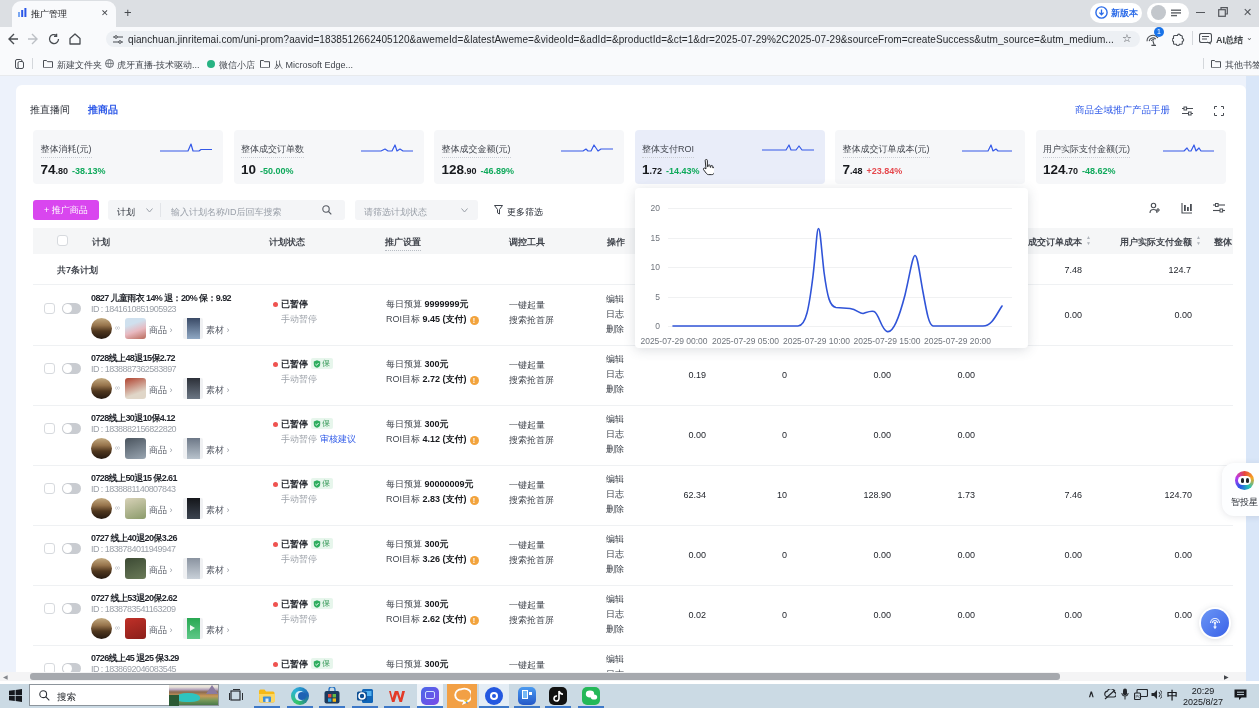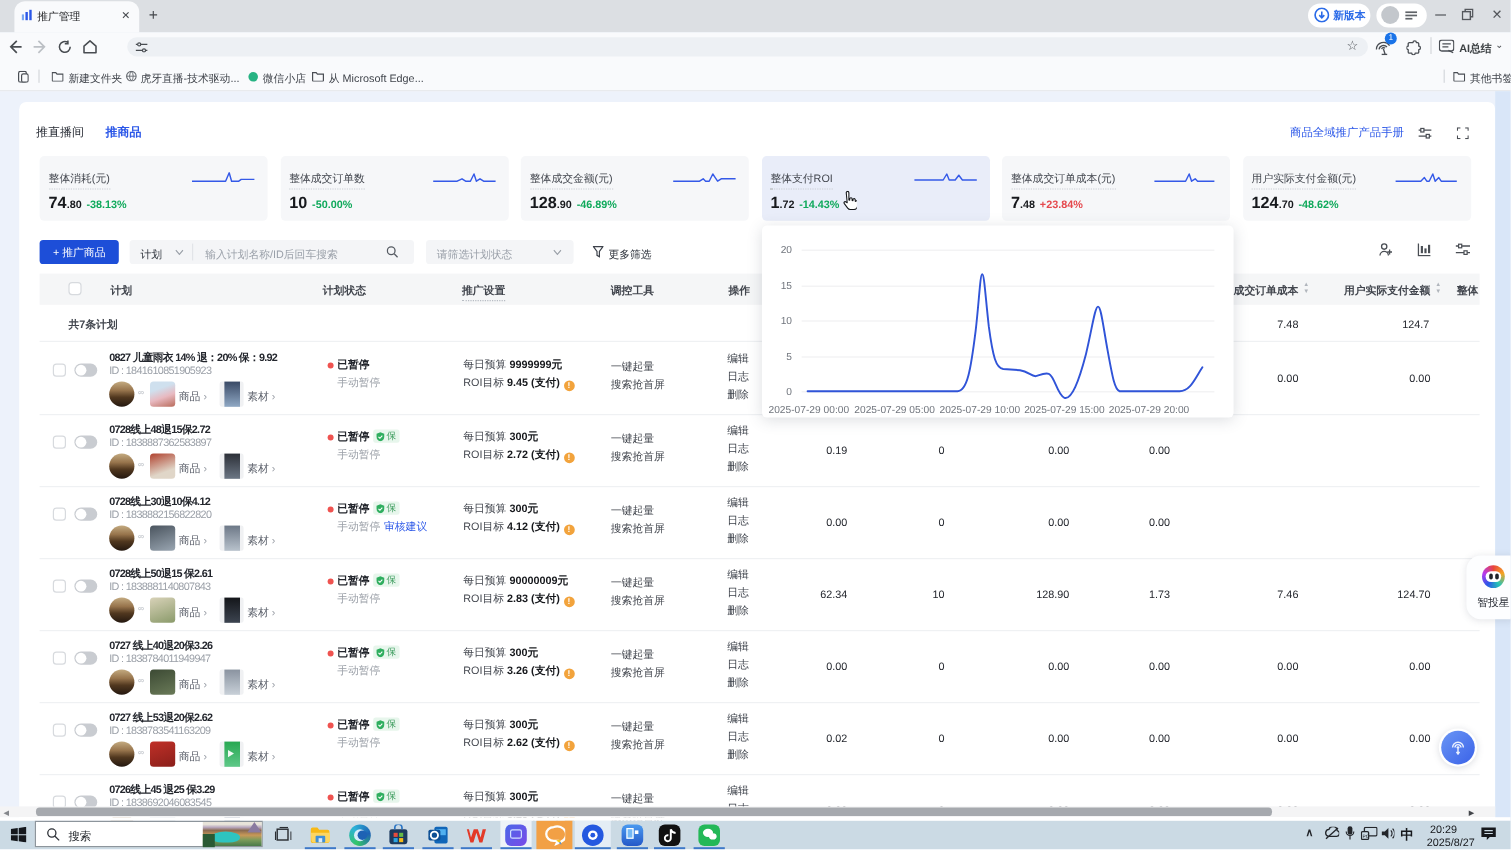--- a/index.html
+++ b/index.html
@@ -105,20 +105,21 @@
     </svg>
 <div class="abs" id="addr"></div>
 <svg class="abs" style="left:113px;top:35px" width="10" height="9" viewBox="0 0 10 9">
       <circle cx="3" cy="2" r="1.3" fill="none" stroke="#494d52"></circle>
       <line x1="4.3" y1="2" x2="10" y2="2" stroke="#494d52"></line>
       <line x1="0" y1="2" x2="1.7" y2="2" stroke="#494d52"></line>
       <circle cx="7" cy="7" r="1.3" fill="none" stroke="#494d52"></circle>
       <line x1="0" y1="7" x2="5.7" y2="7" stroke="#494d52"></line>
       <line x1="8.3" y1="7" x2="10" y2="7" stroke="#494d52"></line>
     </svg>
+<div class="abs urltxt" style="left:128px;top:33.5px;width:990px;overflow:hidden;">qianchuan.jinritemai.com/uni-prom?aavid=1838512662405120&amp;awemeId=&amp;latestAweme=&amp;videoId=&amp;adId=&amp;productId=&amp;ct=1&amp;dr=2025-07-29%2C2025-07-29&amp;sourceFrom=createSuccess&amp;utm_source=&amp;utm_medium...</div>
 <div class="abs" style="left:1122px;top:32px;font-size:11px;color:#54575c;">☆</div>
 <svg class="abs" style="left:1146px;top:33px" width="14" height="13" viewBox="0 0 14 13">
       <path d="M1 8.2 a6 6 0 0 1 11 -3.2 M3.2 8.2 a3.8 3.8 0 0 1 6.6 -2 M5.4 8 a1.6 1.6 0 0 1 2.8 -0.8" stroke="#4a4e54" stroke-width="1.1" fill="none"></path>
       <path d="M6.8 7.6 l1.6 5 M5.4 12.4 h4.6" stroke="#4a4e54" stroke-width="1.1" fill="none"></path>
     </svg>
 <div class="abs" style="left:1154px;top:27px;width:10px;height:10px;border-radius:50%;background:#1a73e8;color:#fff;font-size:7px;text-align:center;line-height:10px;">1</div>
 <svg class="abs" style="left:1172px;top:33px" width="13" height="13" viewBox="0 0 13 13">
       <path d="M4.5 2.5 h1 a1.4 1.4 0 0 1 2.8 0 h1 a1 1 0 0 1 1 1 v2 a1.4 1.4 0 0 1 0 2.8 v2 a1 1 0 0 1 -1 1 h-2 a1.4 1.4 0 0 1 -2.8 0 h-2 a1 1 0 0 1 -1 -1 v-2 a1.4 1.4 0 0 1 0 -2.8 v-2 a1 1 0 0 1 1 -1 z" stroke="#4a4e54" stroke-width="1.1" fill="none" stroke-linejoin="round"></path>
     </svg>
 <div class="abs" style="left:1192px;top:31px;width:1px;height:14px;background:#d4d7db;"></div>
@@ -203,21 +204,21 @@
       <path d="M1 10 h26 l3 -6 l2 6 l3 -2 l2 2 h14" fill="none" stroke="#3459e8" stroke-width="1.2" stroke-linejoin="round"></path>
     </svg>
 <div class="abs" style="left:842.5px;top:160px;"><span class="sval">7</span><span class="sdec">.48</span><span class="sdelta red" style="margin-left:4px;">+23.84%</span></div>
 <div class="abs scard" style="left:1035.5px;background:#f6f7f9;"></div>
 <div class="abs slabel" style="left:1043.0px;top:143px;">用户实际支付金额(元)</div>
 <svg class="abs" style="left:1161.5px;top:141px" width="56" height="15" viewBox="0 0 56 15">
       <path d="M1 10 h21 l3 -3 l2 3 h2 l3 -6 l2 6 l3 -3 l2 3 h13" fill="none" stroke="#3459e8" stroke-width="1.2" stroke-linejoin="round"></path>
     </svg>
 <div class="abs" style="left:1043.0px;top:160px;"><span class="sval">124</span><span class="sdec">.70</span><span class="sdelta green" style="margin-left:4px;">-48.62%</span></div>
 
-<div class="abs" style="left:33px;top:200px;width:66px;height:20px;background:#1d4ed8;border-radius:3px;color:#fff;font-size:9px;text-align:center;line-height:20px;">+ 推广商品</div>
+<div class="abs" style="left:33px;top:200px;width:66px;height:20px;background:#d946ef;border-radius:3px;color:#fff;font-size:9px;text-align:center;line-height:20px;">+ 推广商品</div>
 <div class="abs fitem" style="left:108px;width:237px;"></div>
 <div class="abs ftxt" style="left:117px;top:206px;">计划</div>
 <svg class="abs" style="left:146px;top:208px" width="7" height="5" viewBox="0 0 7 5">
       <path d="M0.5 0.5 L3.5 4 L6.5 0.5" fill="none" stroke="#9aa0a8" stroke-width="1"></path>
     </svg>
 <div class="abs" style="left:160px;top:203px;width:1px;height:14px;background:#e2e4e8;"></div>
 <div class="abs fph" style="left:171px;top:206px;">输入计划名称/ID后回车搜索</div>
 <svg class="abs" style="left:322px;top:205px" width="10" height="10" viewBox="0 0 10 10">
       <circle cx="4" cy="4" r="3.2" fill="none" stroke="#565b63" stroke-width="1.1"></circle>
       <line x1="6.5" y1="6.5" x2="9.3" y2="9.3" stroke="#565b63" stroke-width="1.1"></line>
@@ -644,20 +645,20 @@
       <rect x="3" y="0.5" width="10.5" height="7" rx="1" fill="none" stroke="#23262b" stroke-width="1.1"></rect>
       <rect x="0.5" y="4" width="6" height="6.5" rx="1" fill="#cbdae4" stroke="#23262b" stroke-width="1.1"></rect>
       <text x="1.5" y="9" font-size="4" fill="#23262b">PC</text>
     </svg>
 <svg class="abs" style="left:1151px;top:689px" width="11" height="11" viewBox="0 0 11 11">
       <path d="M0.5 4 h2.5 l3 -3 v9 l-3 -3 h-2.5 z" fill="#23262b"></path>
       <path d="M8 3 a3.5 3.5 0 0 1 0 5 M9.5 1.5 a5.5 5.5 0 0 1 0 8" stroke="#23262b" fill="none" stroke-width="1"></path>
     </svg>
 <div class="abs" style="left:1167px;top:688px;font-size:11px;color:#16181c;font-weight:bold;">中</div>
 <div class="abs" style="left:1186px;top:686px;width:34px;text-align:center;font-size:9px;color:#16181c;">20:29</div>
-<div class="abs" style="left:1177px;top:697px;width:52px;text-align:right;font-size:9px;color:#16181c;">2025/8/27</div>
+<div class="abs" style="left:1177px;top:697px;width:52px;text-align:center;font-size:9px;color:#16181c;">2025/8/27</div>
 <svg class="abs" style="left:1234px;top:689px" width="13" height="12" viewBox="0 0 13 12">
       <path d="M0.5 0.5 h12 v8 h-5 l-2.5 2.5 v-2.5 h-4.5 z" fill="#16181c"></path>
       <line x1="3" y1="3.2" x2="10" y2="3.2" stroke="#cbdae4"></line>
       <line x1="3" y1="5.6" x2="10" y2="5.6" stroke="#cbdae4"></line>
     </svg>
 
 </div>
 
 </body></html>

